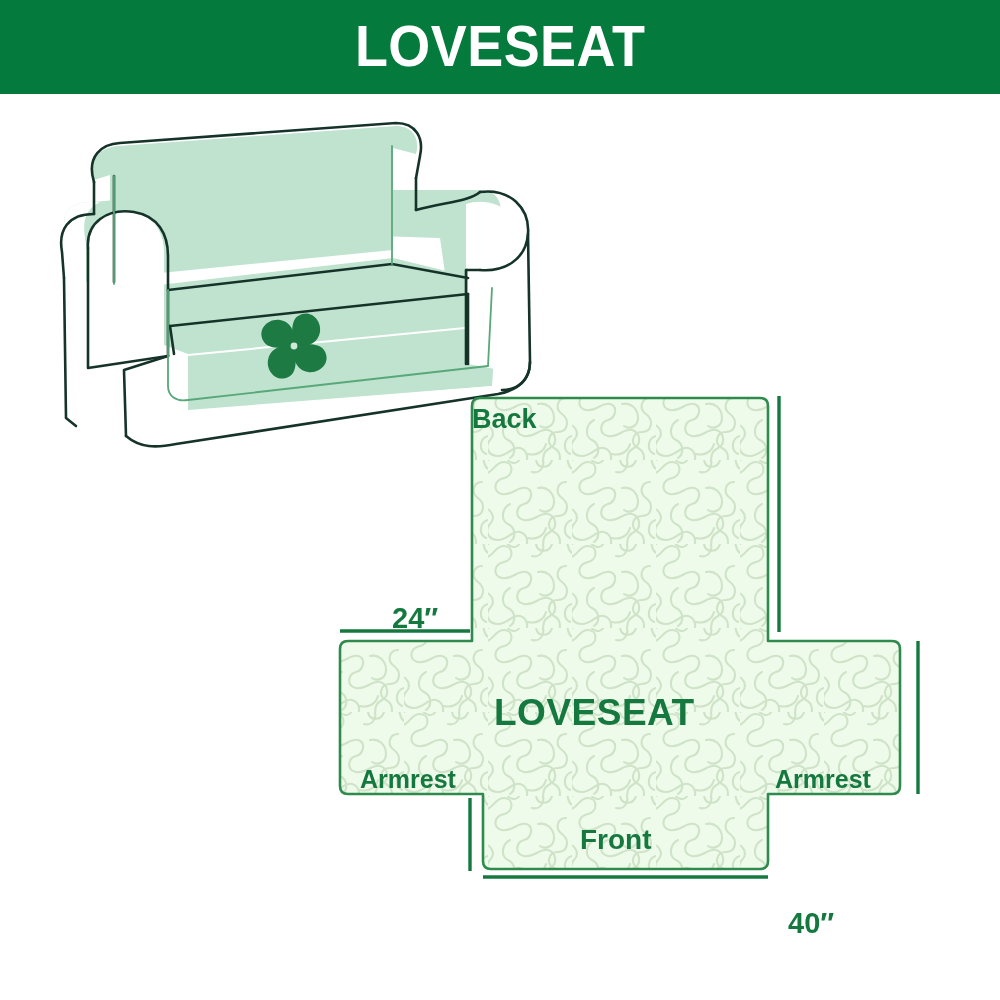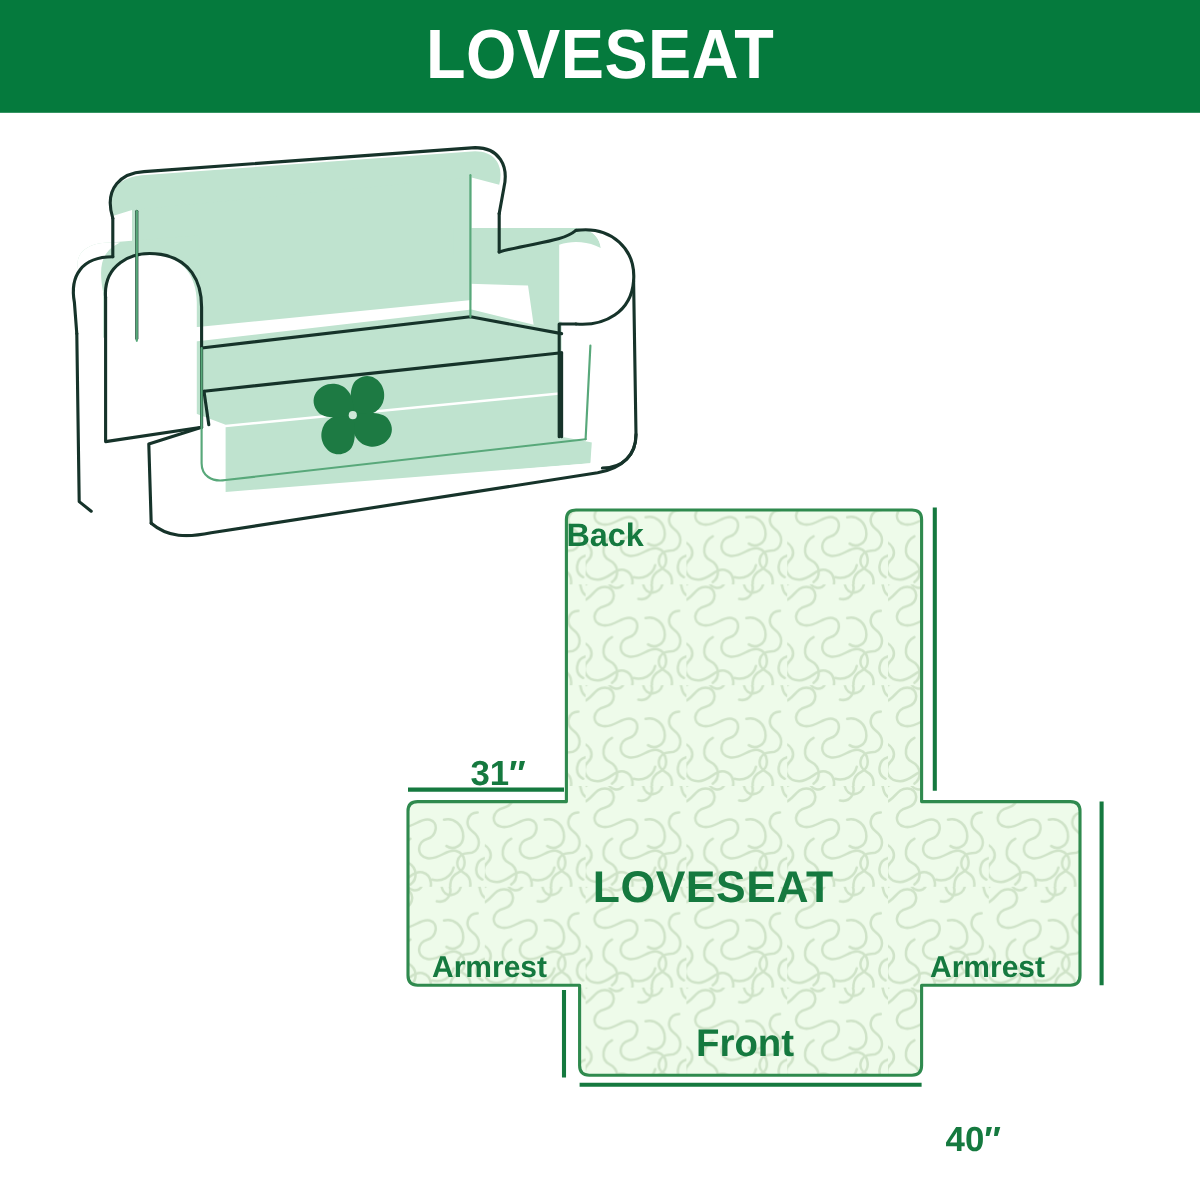--- a/index.html
+++ b/index.html
@@ -51,39 +51,39 @@
     left: 48px;
     top: 118px;
     width: 530px;
     height: 330px;
   }
 
   
   #pattern-diagram {
     position: absolute;
     left: 320px;
-    top: 403px;
+    top: 376px;
     width: 680px;
     height: 570px;
     text-decoration: underline;
   }
 
   .diagram-label {
     position: absolute;
     color: #15793f;
     font-weight: bold;
     font-family: "Liberation Sans", sans-serif;
     white-space: nowrap;
     line-height: 1;
   }
   .lbl-back  { font-size: 27px; left: 152px; top: 30px; }
   .lbl-center{ font-size: 37px; left: 174px; top: 318px; letter-spacing: 0.5px; }
   .lbl-arm-l { font-size: 25px; left: 40px;  top: 391px; }
   .lbl-arm-r { font-size: 25px; left: 455px; top: 391px; }
-  .lbl-front { font-size: 32px; left: 260px; top: 450px; }
+  .lbl-front { font-size: 28px; left: 260px; top: 450px; }
 
   .dim-label {
     position: absolute;
     color: #15793f;
     font-weight: bold;
     font-size: 29px;
     font-family: "Liberation Sans", sans-serif;
     white-space: nowrap;
     line-height: 1;
   }
@@ -236,19 +236,19 @@
 
     
     <div class="diagram-label lbl-back">Back</div>
     <div class="diagram-label lbl-center">LOVESEAT</div>
     <div class="diagram-label lbl-arm-l">Armrest</div>
     <div class="diagram-label lbl-arm-r">Armrest</div>
     <div class="diagram-label lbl-front">Front</div>
 
     
     <div class="dim-label dim-40">40″</div>
-    <div class="dim-label dim-24">31″</div>
+    <div class="dim-label dim-24">24″</div>
     
     
     
   </div>
 
 </div>
 
 </body></html>

